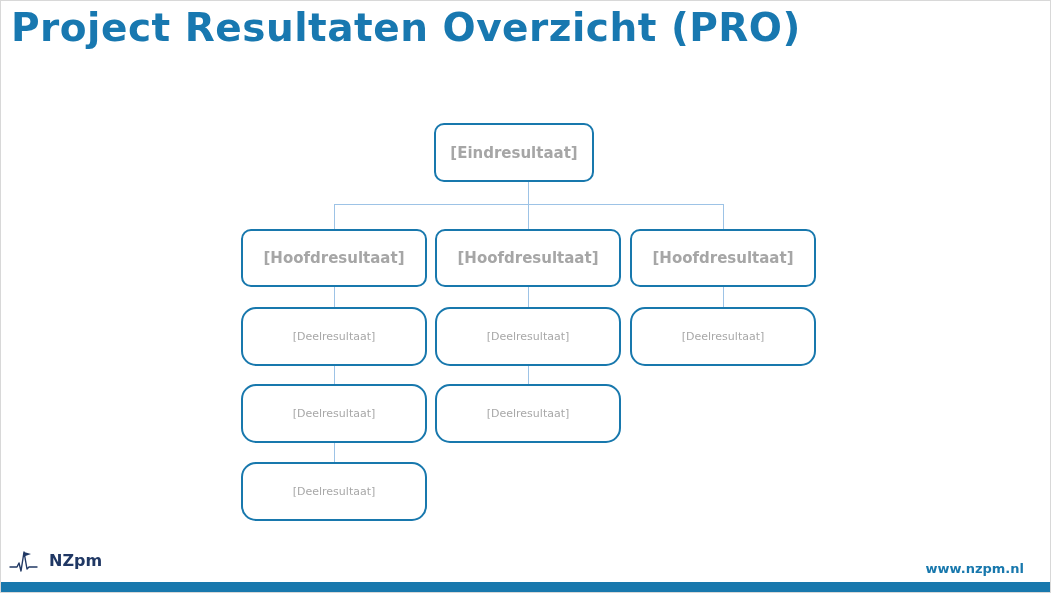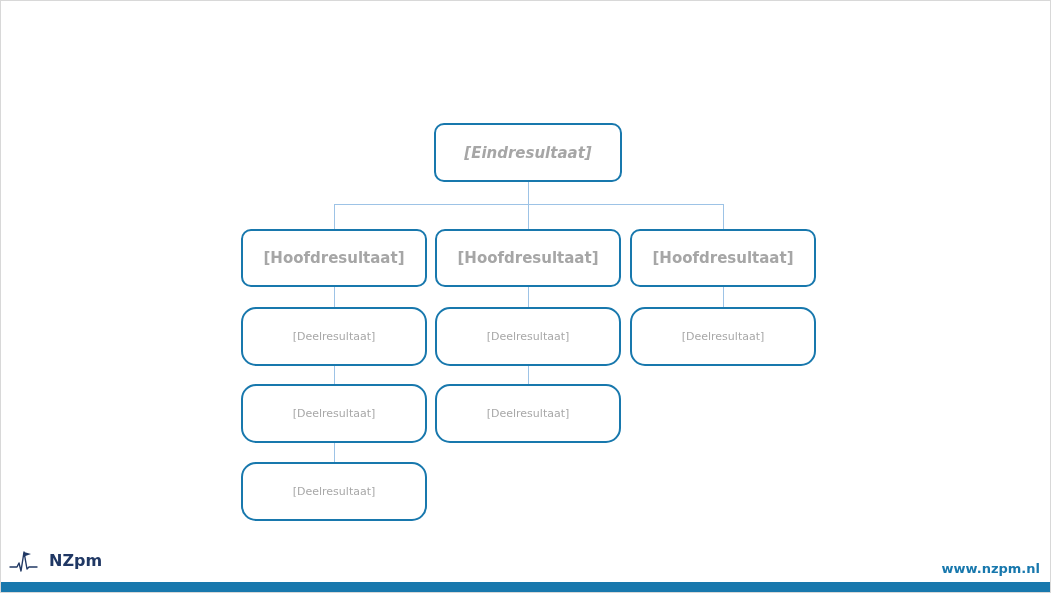--- a/index.html
+++ b/index.html
@@ -62,21 +62,21 @@
   .bottom-bar {
     position: absolute;
     left: 0;
     right: 0;
     bottom: 0;
     height: 10px;
     background: #1878ad;
   }
   .footer-url {
     position: absolute;
-    right: 10px;
+    right: 26px;
     bottom: 16px;
     font-size: 13px;
     font-weight: bold;
     color: #1878ad;
   }
   .logo {
     position: absolute;
     left: 8px;
     bottom: 18px;
     display: flex;
@@ -87,37 +87,38 @@
     font-weight: bold;
     color: #203864;
     margin-left: 2px;
   }
 </style>
 </head>
 <body>
 
 <div class="slide">
 
+  <div class="page-title">Project Resultaten Overzicht (PRO)</div>
 
   <div class="vline" style="left:527px; top:181px; height:23px;"></div>
   <div class="hline" style="left:333px; top:203px; width:390px;"></div>
   <div class="vline" style="left:333px; top:203px; height:25px;"></div>
   <div class="vline" style="left:527px; top:203px; height:25px;"></div>
   <div class="vline" style="left:722px; top:203px; height:25px;"></div>
 
   <div class="vline" style="left:333px; top:286px; height:20px;"></div>
   <div class="vline" style="left:527px; top:286px; height:20px;"></div>
   <div class="vline" style="left:722px; top:286px; height:20px;"></div>
 
   <div class="vline" style="left:333px; top:365px; height:18px;"></div>
   <div class="vline" style="left:527px; top:365px; height:18px;"></div>
 
   <div class="vline" style="left:333px; top:442px; height:19px;"></div>
 
-  <div class="node l1" style="left:433px; top:122px; width:188px; height:59px;font-style:italic;">
+  <div class="node l1" style="left:433px; top:122px; width:160px; height:59px;">
     <span>[Eindresultaat]</span>
   </div>
 
   <div class="node l2" style="left:240px; top:228px; width:186px; height:58px;">
     <span>[Hoofdresultaat]</span>
   </div>
   <div class="node l2" style="left:434px; top:228px; width:186px; height:58px;">
     <span>[Hoofdresultaat]</span>
   </div>
   <div class="node l2" style="left:629px; top:228px; width:186px; height:58px;">

